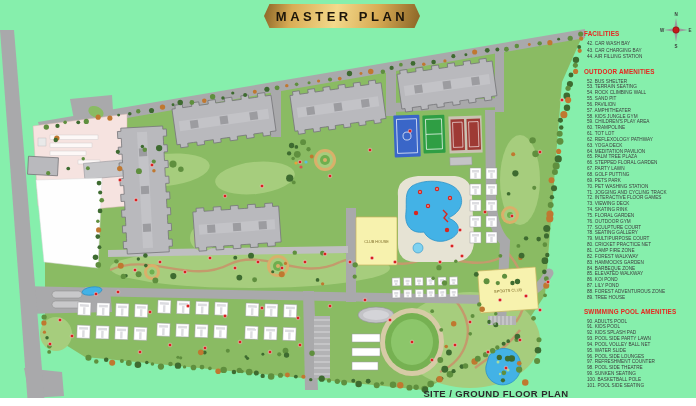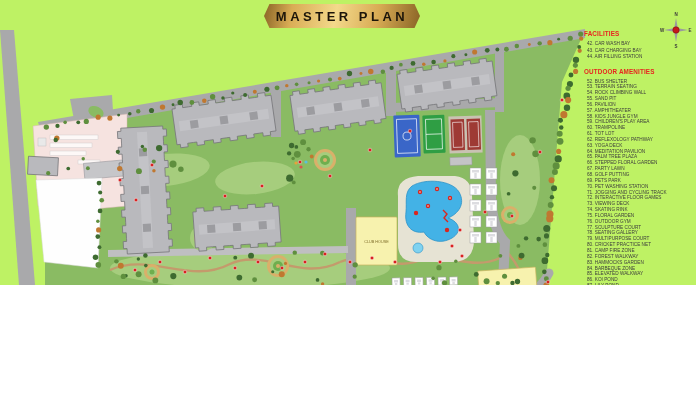--- a/index.html
+++ b/index.html
@@ -3,21 +3,21 @@
 <meta charset="utf-8">
 <style>
   :root{
     --banner-gold:#d9ac55; --banner-gold-light:#f3d98b; --banner-gold-dark:#8a6426; --banner-text:#1c150a;
     --legend-heading:#e8251f; --legend-item:#3c3c3c; --caption-text:#2b2b2b;
     --lawn:#8abb63; --lawn-light:#a6cd7d; --road:#a9a9ab; --building:#b9b9bd; --villa:#ffffff;
     --water:#43b2e6; --club-yellow:#f7f2ae; --court-blue:#3a66c8; --court-green:#2f9e44; --court-red:#9e3a34;
     --marker-red:#d92121; --parcel-pink:#f6e3e0;
   }
   html,body{margin:0;padding:0;background:#fff;}
-  .stage{position:relative;width:696px;height:285px;background:#bef264;overflow:hidden;
+  .stage{position:relative;width:696px;height:398px;background:#86efac;overflow:hidden;
          font-family:"Liberation Sans",sans-serif;}
   svg{position:absolute;left:0;top:0;}
   svg text{font-family:"Liberation Sans",sans-serif;}
 
   .banner{position:absolute;left:264px;top:4px;width:156px;height:24px;
     background:linear-gradient(100deg,var(--banner-gold-dark) 0%,var(--banner-gold) 18%,var(--banner-gold-light) 46%,var(--banner-gold) 72%,var(--banner-gold-dark) 100%);
     clip-path:polygon(0 50%,3.5% 0,96.5% 0,100% 50%,96.5% 100%,3.5% 100%);
     display:flex;align-items:center;justify-content:center;}
   .banner span{font-size:13px;font-weight:bold;letter-spacing:3.5px;color:var(--banner-text);}
 
@@ -839,13 +839,14 @@
           <li>96. POOL SIDE LOUNGES</li>
           <li>97. REFRESHMENT COUNTER</li>
           <li>98. POOL SIDE THEATRE</li>
           <li>99. SUNKEN SEATING</li>
           <li>100. BASKETBALL POLE</li>
           <li>101. POOL SIDE SEATING</li>
         </ul>
     </section>
   </div>
 
+  <div class="caption">SITE / GROUND FLOOR PLAN</div>
 </div>
 
 </body></html>

